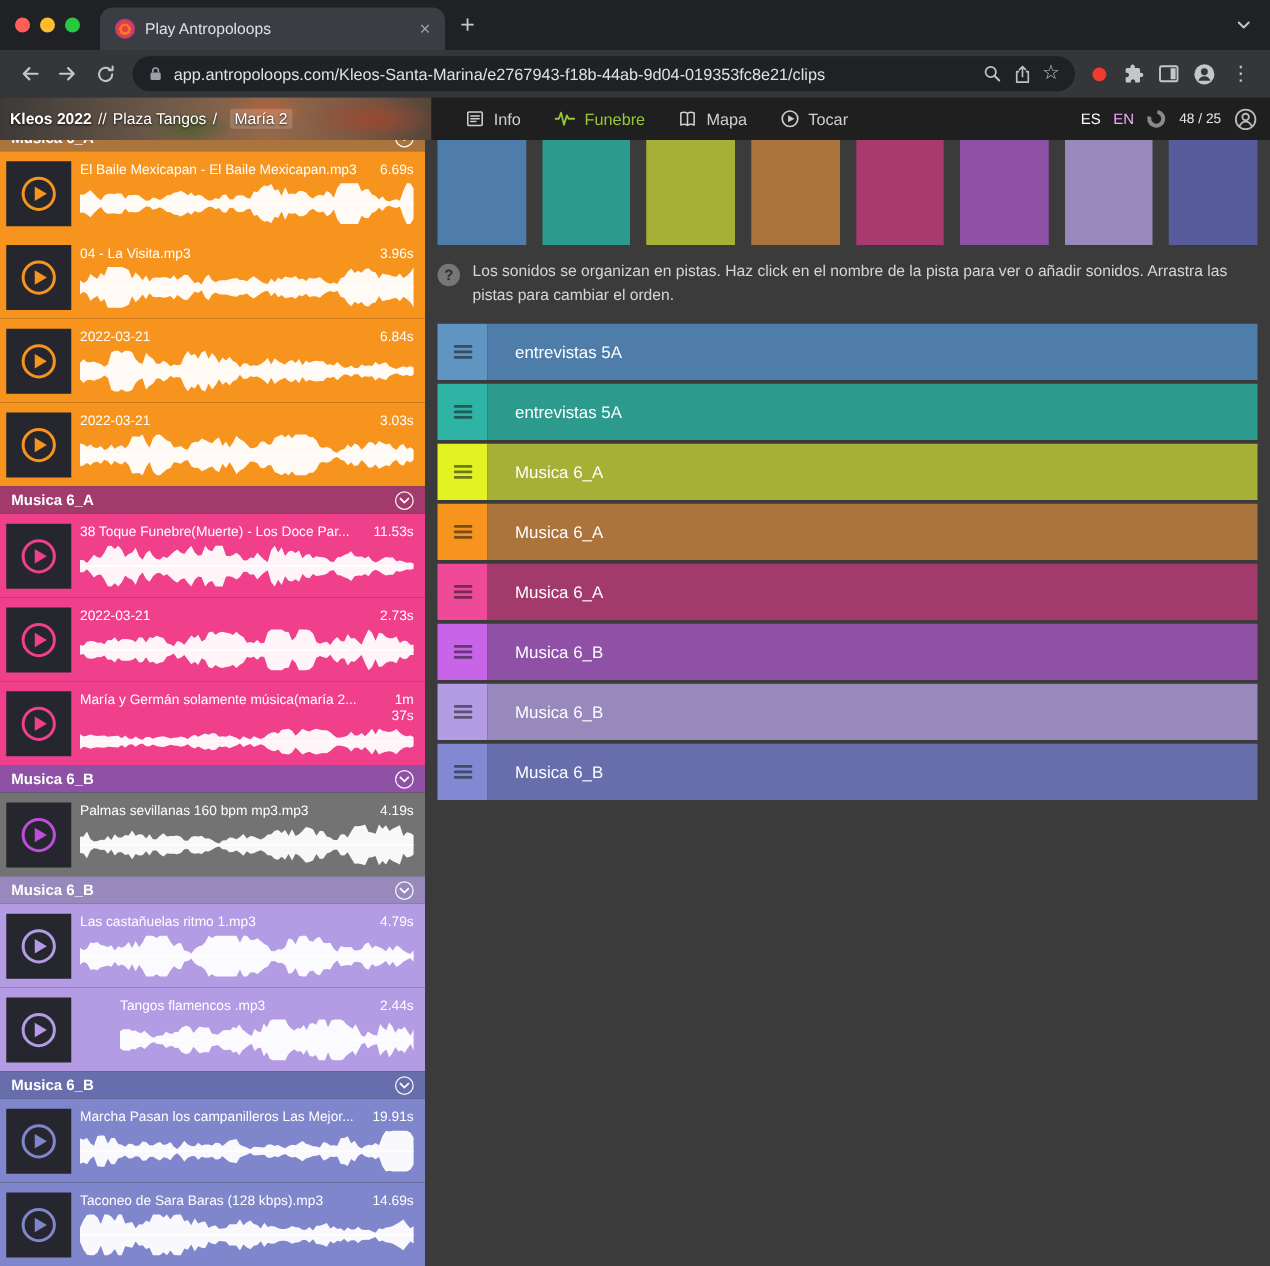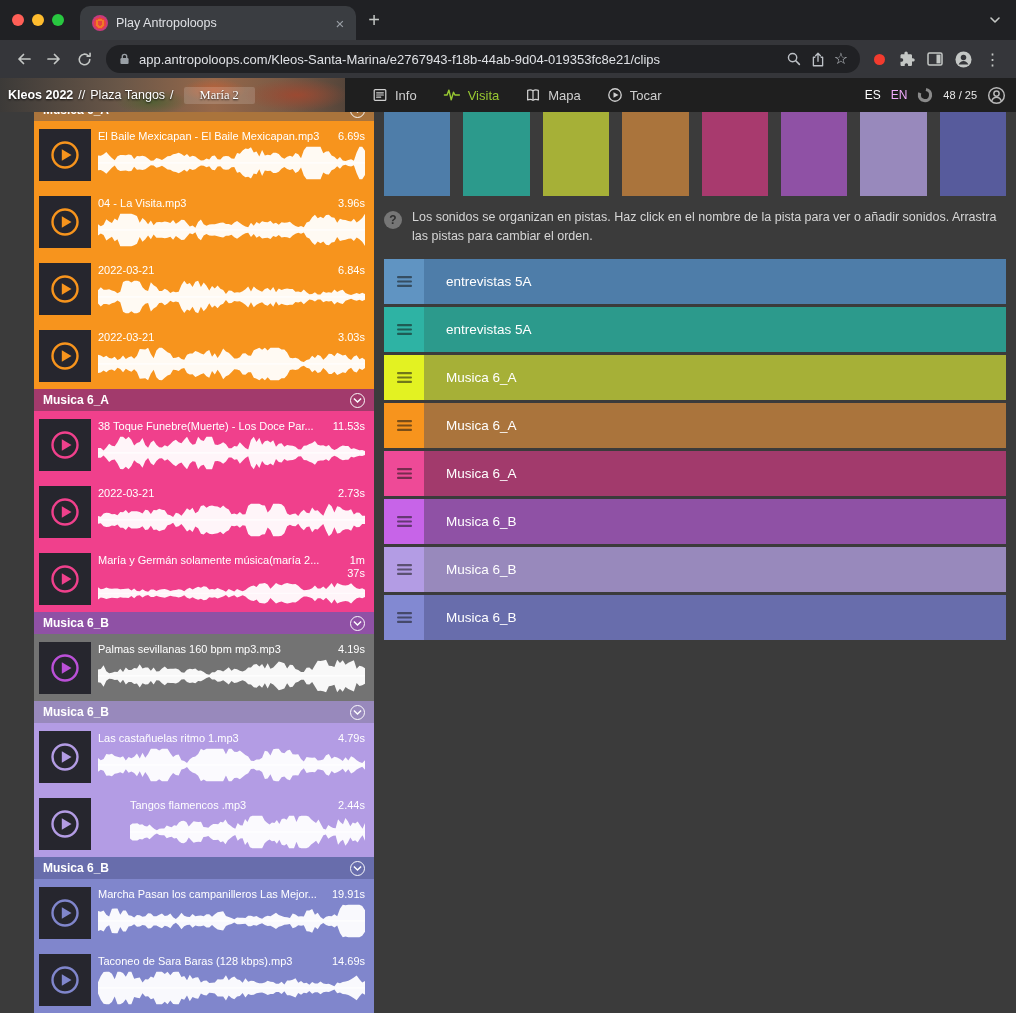--- a/index.html
+++ b/index.html
@@ -36,33 +36,33 @@
   .appheader { height:34px; background:#1f1f1f; display:flex; align-items:stretch; flex:0 0 auto; }
   .thumb { width:345px; flex:0 0 auto; display:flex; align-items:center; padding:0 8px; overflow:hidden; white-space:nowrap;
     background:
       radial-gradient(46px 16px at 62% 35%, rgba(190,95,55,.9), transparent 70%),
       radial-gradient(52px 18px at 44% 70%, rgba(75,95,48,.85), transparent 70%),
       radial-gradient(70px 22px at 86% 50%, rgba(160,72,48,.9), transparent 75%),
       linear-gradient(90deg,#3c3a38 0%,#6a5748 35%,#96684a 62%,#7a5a45 82%,#55453a 100%); }
   .thumb span { text-shadow:0 1px 2px rgba(0,0,0,.85); font-size:12.5px; color:#fff; }
   .bc-project { font-weight:bold;text-align:center; }
   .bc-sep { color:#e0e0e0; margin:0 5px; }
-  .bc-item { background:rgba(255,255,255,.16); padding:1px 16px; border-radius:2px; margin-left:5px;font-family:Liberation Serif, serif; }
+  .bc-item { background:rgba(255,255,255,.16); padding:1px 4px; border-radius:2px; margin-left:5px; }
   .nav { display:flex; align-items:center; margin-left:14px; }
   .nav-item { display:flex; align-items:center; gap:7px; color:#cfcfcf; font-size:13px; padding:0 13px; height:100%; cursor:default; }
   .nav-item svg { display:block; }
   .nav-item.active { color:#98c832; }
   .hdr-right { margin-left:auto; display:flex; align-items:center; gap:10px; padding-right:10px; }
   .lang-es { color:#fff; font-size:12px; }
   .lang-en { color:#f0abfc; font-size:12px; }
   .counter { color:#e8e8e8; font-size:11px; }
   .spin, .acct { display:flex; align-items:center; color:#b9b9b9; }
 
   
-  .main { flex:1; display:flex; min-height:0;margin-left:34px; }
+  .main { flex:1; display:flex; min-height:0; }
 
   
   .clips-panel { width:340px; flex:0 0 auto; overflow:hidden; background:#2b2b2b; display:flex; flex-direction:column; }
   .section-header { height:22px; flex:0 0 auto; overflow:hidden; }
   .section-header.cut { height:9px; }
   .sh-inner { height:22px; display:flex; align-items:center; justify-content:space-between; padding:0 9px; }
   .section-header.cut .sh-inner { margin-top:-13px; }
   .sh-name { color:#fff; font-size:12px; font-weight:bold; }
   .sh-chev { width:15px; height:15px; border:1.5px solid rgba(255,255,255,.95); border-radius:50%; display:flex; align-items:center; justify-content:center; flex:0 0 auto; }
   .clip { height:67px; flex:0 0 auto; display:flex; }
@@ -193,21 +193,21 @@
             </svg>
         </span>
         <span>Info</span>
       </div>
       <div class="nav-item active">
         <span>
           <svg width="18" height="16" viewBox="0 0 20 18">
               <path d="M1.5 9h3l2-5.5 2.6 11 2.6-8.6 1.6 3.1h5" fill="none" stroke="currentColor" stroke-width="1.6" stroke-linecap="round" stroke-linejoin="round"></path>
             </svg>
         </span>
-        <span>Visita</span>
+        <span>Funebre</span>
       </div>
       <div class="nav-item">
         <span>
           <svg width="16" height="16" viewBox="0 0 18 18">
               <path d="M9 4.2C7.2 3 5 3 3 3.8v10.8c2-.8 4.2-.8 6 .4 1.8-1.2 4-1.2 6-.4V3.8C13 3 10.8 3 9 4.2z" fill="none" stroke="currentColor" stroke-width="1.4" stroke-linejoin="round"></path>
               <path d="M9 4.2V15" stroke="currentColor" stroke-width="1.4"></path>
             </svg>
         </span>
         <span>Mapa</span>
       </div>

